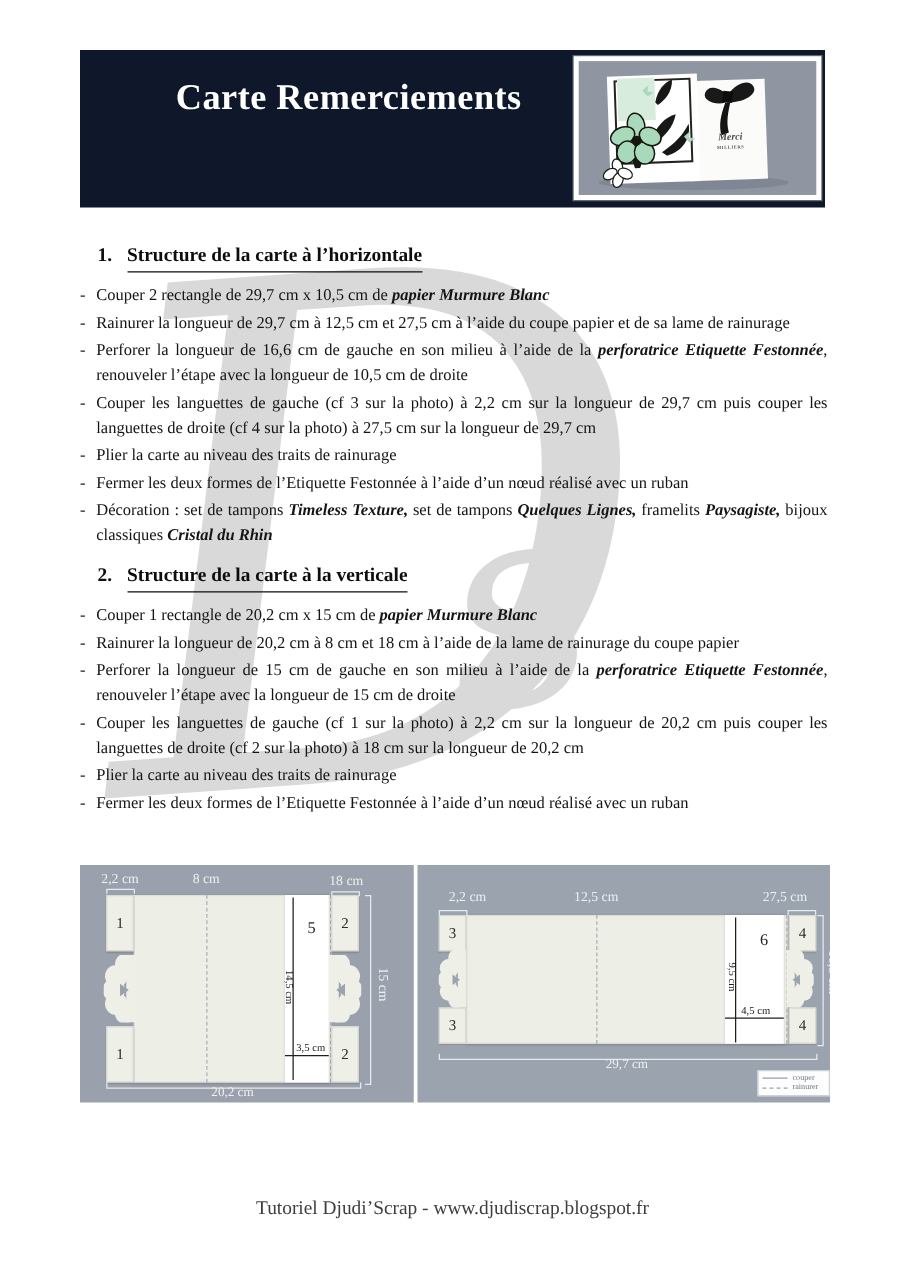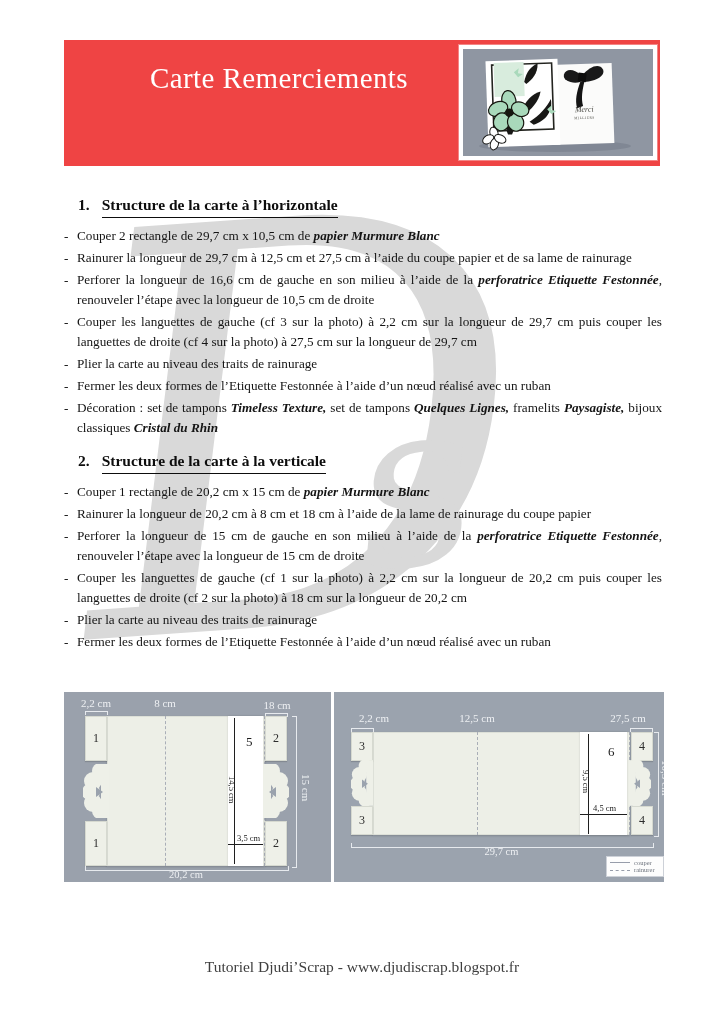--- a/index.html
+++ b/index.html
@@ -6,21 +6,21 @@
   .page{position:relative;width:724px;height:1024px;background:#ffffff;overflow:hidden;
         font-family:"Liberation Serif",serif;color:#141414;}
 
   
   .wm{position:absolute;z-index:0;color:#d9d9d9;font-family:"DejaVu Serif",serif;
       font-style:italic;line-height:1;user-select:none;}
   .wm-d{left:78px;top:150px;font-size:560px;transform:rotate(-4deg);}
   .wm-s{left:356px;top:370px;font-size:230px;transform:rotate(-6deg);}
 
   
-  .header{position:absolute;z-index:2;left:64px;top:40px;width:596px;height:126px;background:#ef4444;}
+  .header{position:absolute;z-index:2;left:64px;top:40px;width:596px;height:126px;background:#0f172a;font-weight:bold;}
   .title{position:absolute;left:20px;top:20px;width:390px;text-align:center;color:#ffffff;
          font-size:29px;line-height:36px;letter-spacing:0.4px;}
   .photo-frame{position:absolute;right:3px;top:5px;width:190px;height:107px;
                border:4px solid #ffffff;background:#8f96a2;box-shadow:0 0 0 1px rgba(255,255,255,0.35);}
   .photo-frame svg{display:block;}
 
   
   #content{position:absolute;z-index:1;left:64px;top:196px;width:598px;}
   .sec-heading{margin:0 0 12px 14px;font-size:15.5px;font-weight:bold;color:#0d0d0d;}
   .sec-heading .sec-num{margin-right:12px;}

